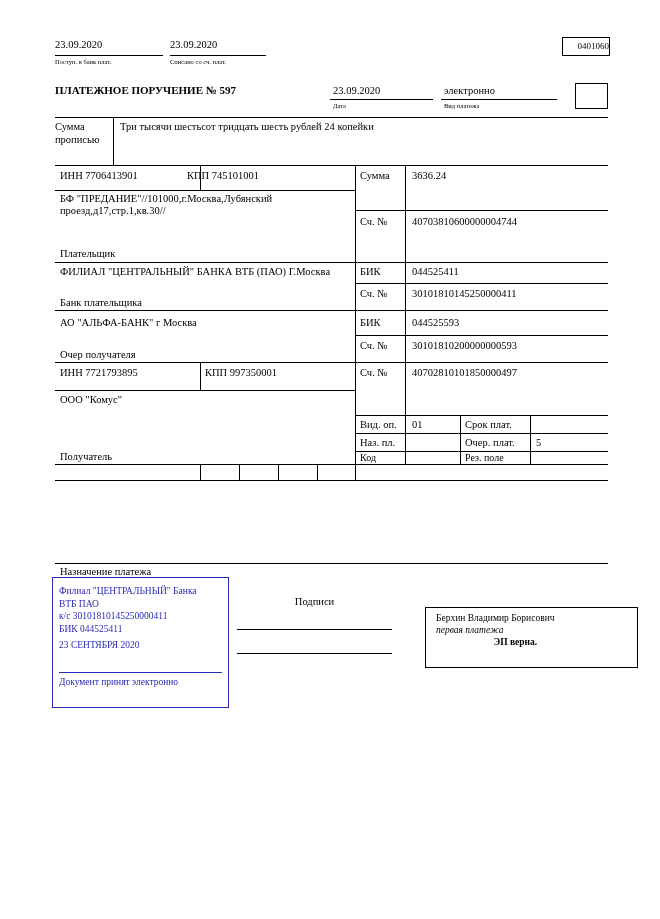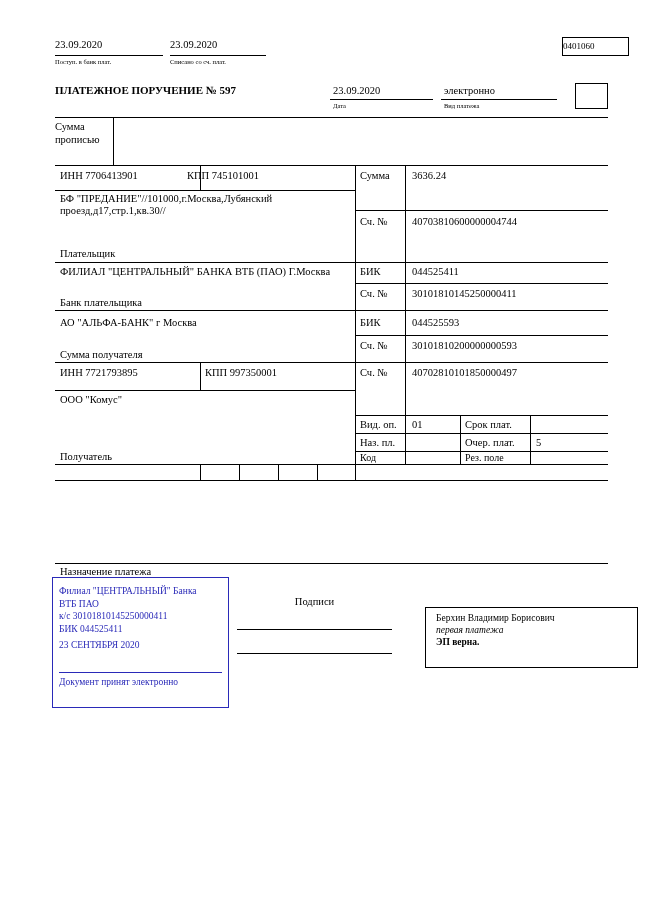--- a/index.html
+++ b/index.html
@@ -16,50 +16,51 @@
   .stamp{position:absolute;left:52px;top:577px;width:177px;height:131px;
          border:1px solid #2a2ab8;color:#2a2ab8;box-sizing:border-box;
          font-size:9.5px;line-height:1.32;padding:7px 6px;}
   .stamp .sp{margin-top:4px;}
   .stamp .divider{border-top:1px solid #2a2ab8;margin-top:20px;margin-bottom:3px;}
   .marks{position:absolute;left:425px;top:607px;width:213px;height:61px;
          border:1px solid #000;box-sizing:border-box;font-size:9.5px;
          line-height:1.28;padding:4px 10px;}
   .marks .title{font-weight:bold;text-align:center;font-size:10px;}
   .marks .role{font-style:italic;}
-  .marks .verdict{font-weight:bold;text-align:left;padding-right:32px;}
+  .marks .verdict{font-weight:bold;text-align:center;padding-right:32px;}
 </style>
 </head>
 <body>
 
 <div class="page">
 
   <div class="t" style="left:55px;top:39px">23.09.2020</div>
   <div class="hl" style="left:55px;top:55px;width:108px"></div>
   <div class="t tiny" style="left:55px;top:58px">Поступ. в банк плат.</div>
 
   <div class="t" style="left:170px;top:39px">23.09.2020</div>
   <div class="hl" style="left:170px;top:55px;width:96px"></div>
   <div class="t tiny" style="left:170px;top:58px">Списано со сч. плат.</div>
 
-  <div class="box" style="left:562px;top:37px;width:67px;height:19px;text-align:left;line-height:17px;font-size:9px">0401060</div>
+  <div class="box" style="left:562px;top:37px;width:48px;height:19px;text-align:right;line-height:17px;font-size:9px">0401060</div>
 
   <div class="t bold" style="left:55px;top:84px;font-size:11px">ПЛАТЕЖНОЕ ПОРУЧЕНИЕ № 597</div>
   <div class="t" style="left:333px;top:85px">23.09.2020</div>
   <div class="hl" style="left:330px;top:99px;width:103px"></div>
   <div class="t tiny" style="left:333px;top:102px">Дата</div>
   <div class="t" style="left:444px;top:85px">электронно</div>
   <div class="hl" style="left:441px;top:99px;width:116px"></div>
   <div class="t tiny" style="left:444px;top:102px">Вид платежа</div>
   <div class="box" style="left:575px;top:83px;width:33px;height:26px"></div>
 
   <div class="hl" style="left:55px;top:117px;width:553px"></div>
   <div class="vl" style="left:113px;top:117px;height:48px"></div>
   <div class="t" style="left:55px;top:121px">Сумма</div>
   <div class="t" style="left:55px;top:134px">прописью</div>
+  <div class="t wrap" style="left:120px;top:121px;width:482px">Три тысячи шестьсот тридцать шесть рублей 24 копейки</div>
   <div class="hl" style="left:55px;top:165px;width:553px"></div>
 
   <div class="vl" style="left:200px;top:165px;height:25px"></div>
   <div class="vl" style="left:355px;top:165px;height:299px"></div>
   <div class="vl" style="left:405px;top:165px;height:299px"></div>
   <div class="vl" style="left:460px;top:415px;height:49px"></div>
   <div class="vl" style="left:530px;top:415px;height:49px"></div>
   <div class="vl" style="left:200px;top:362px;height:28px"></div>
 
   <div class="hl" style="left:55px;top:190px;width:300px"></div>
@@ -97,21 +98,21 @@
   <div class="t" style="left:412px;top:266px">044525411</div>
   <div class="t" style="left:360px;top:288px">Сч. №</div>
   <div class="t" style="left:412px;top:288px">30101810145250000411</div>
   <div class="t" style="left:60px;top:297px">Банк плательщика</div>
 
   <div class="t wrap" style="left:60px;top:317px;width:295px">АО "АЛЬФА-БАНК" г Москва</div>
   <div class="t" style="left:360px;top:317px">БИК</div>
   <div class="t" style="left:412px;top:317px">044525593</div>
   <div class="t" style="left:360px;top:340px">Сч. №</div>
   <div class="t" style="left:412px;top:340px">30101810200000000593</div>
-  <div class="t" style="left:60px;top:349px">Сумма получателя</div>
+  <div class="t" style="left:60px;top:349px">Очер получателя</div>
 
   <div class="t" style="left:60px;top:367px">ИНН 7721793895</div>
   <div class="t" style="left:205px;top:367px">КПП 997350001</div>
   <div class="t" style="left:360px;top:367px">Сч. №</div>
   <div class="t" style="left:412px;top:367px">40702810101850000497</div>
   <div class="t" style="left:60px;top:394px">ООО "Комус"</div>
   <div class="t" style="left:60px;top:451px">Получатель</div>
 
   <div class="t" style="left:360px;top:419px">Вид. оп.</div>
   <div class="t" style="left:412px;top:419px">01</div>

